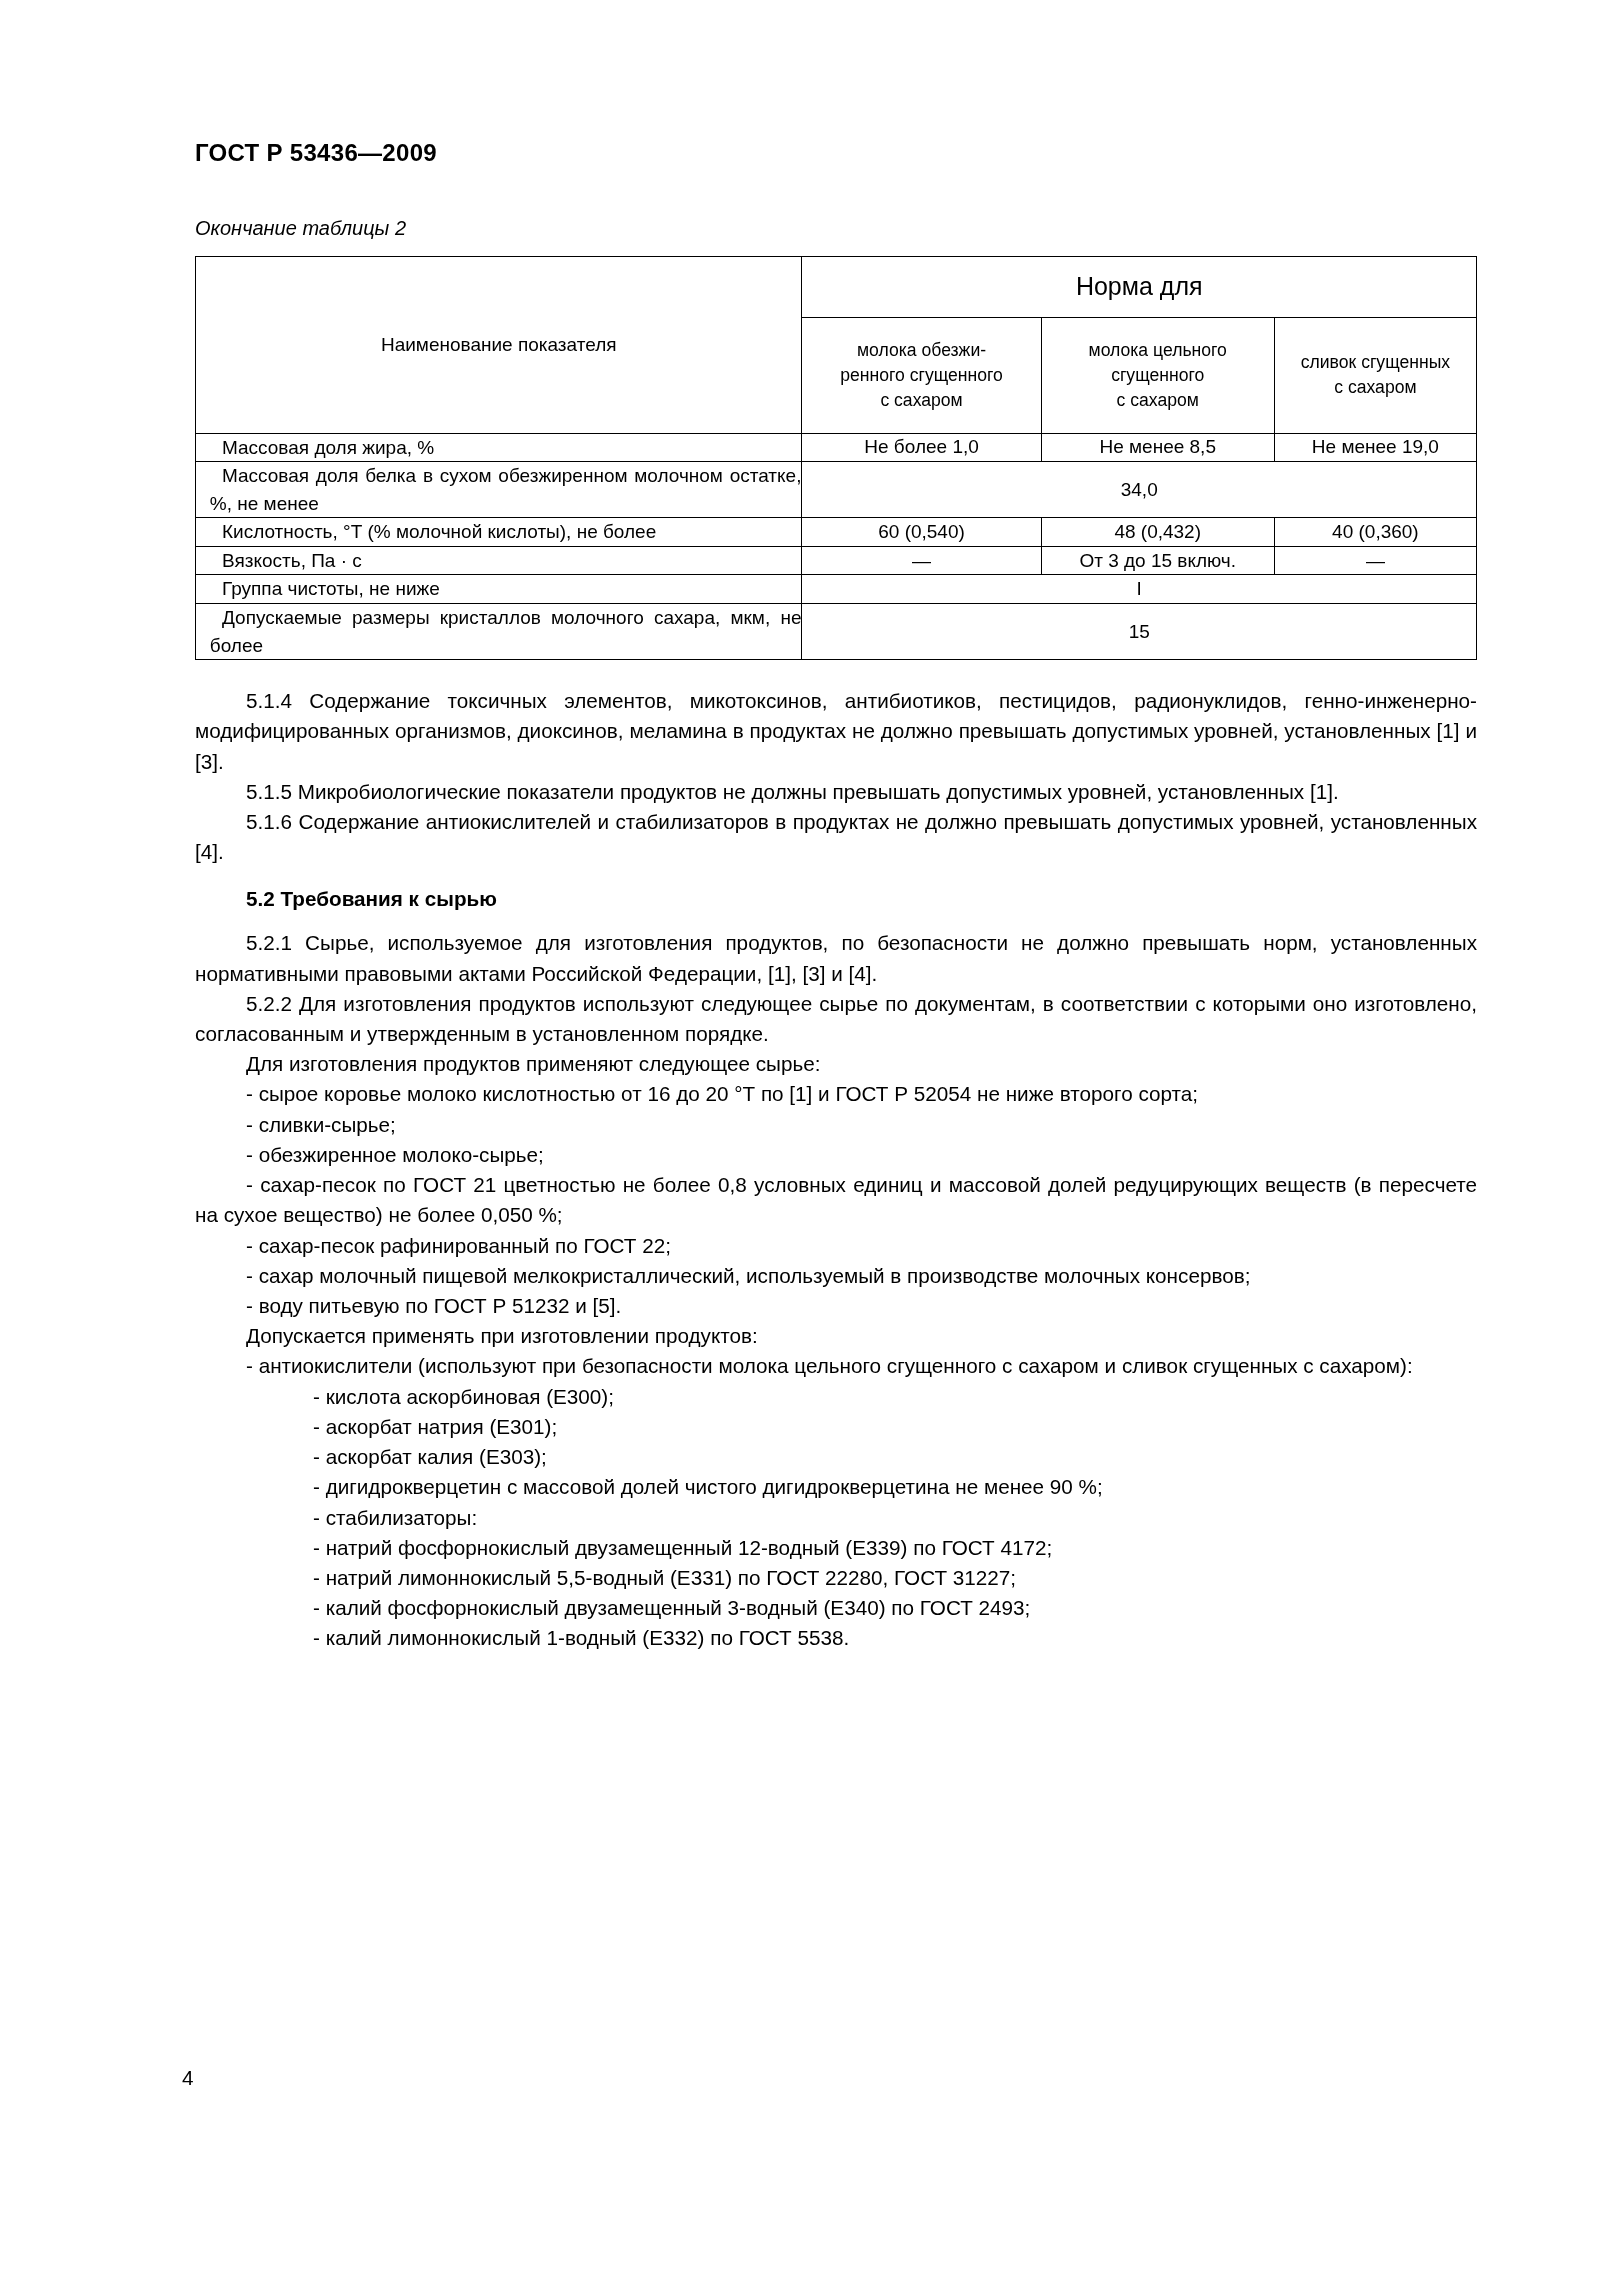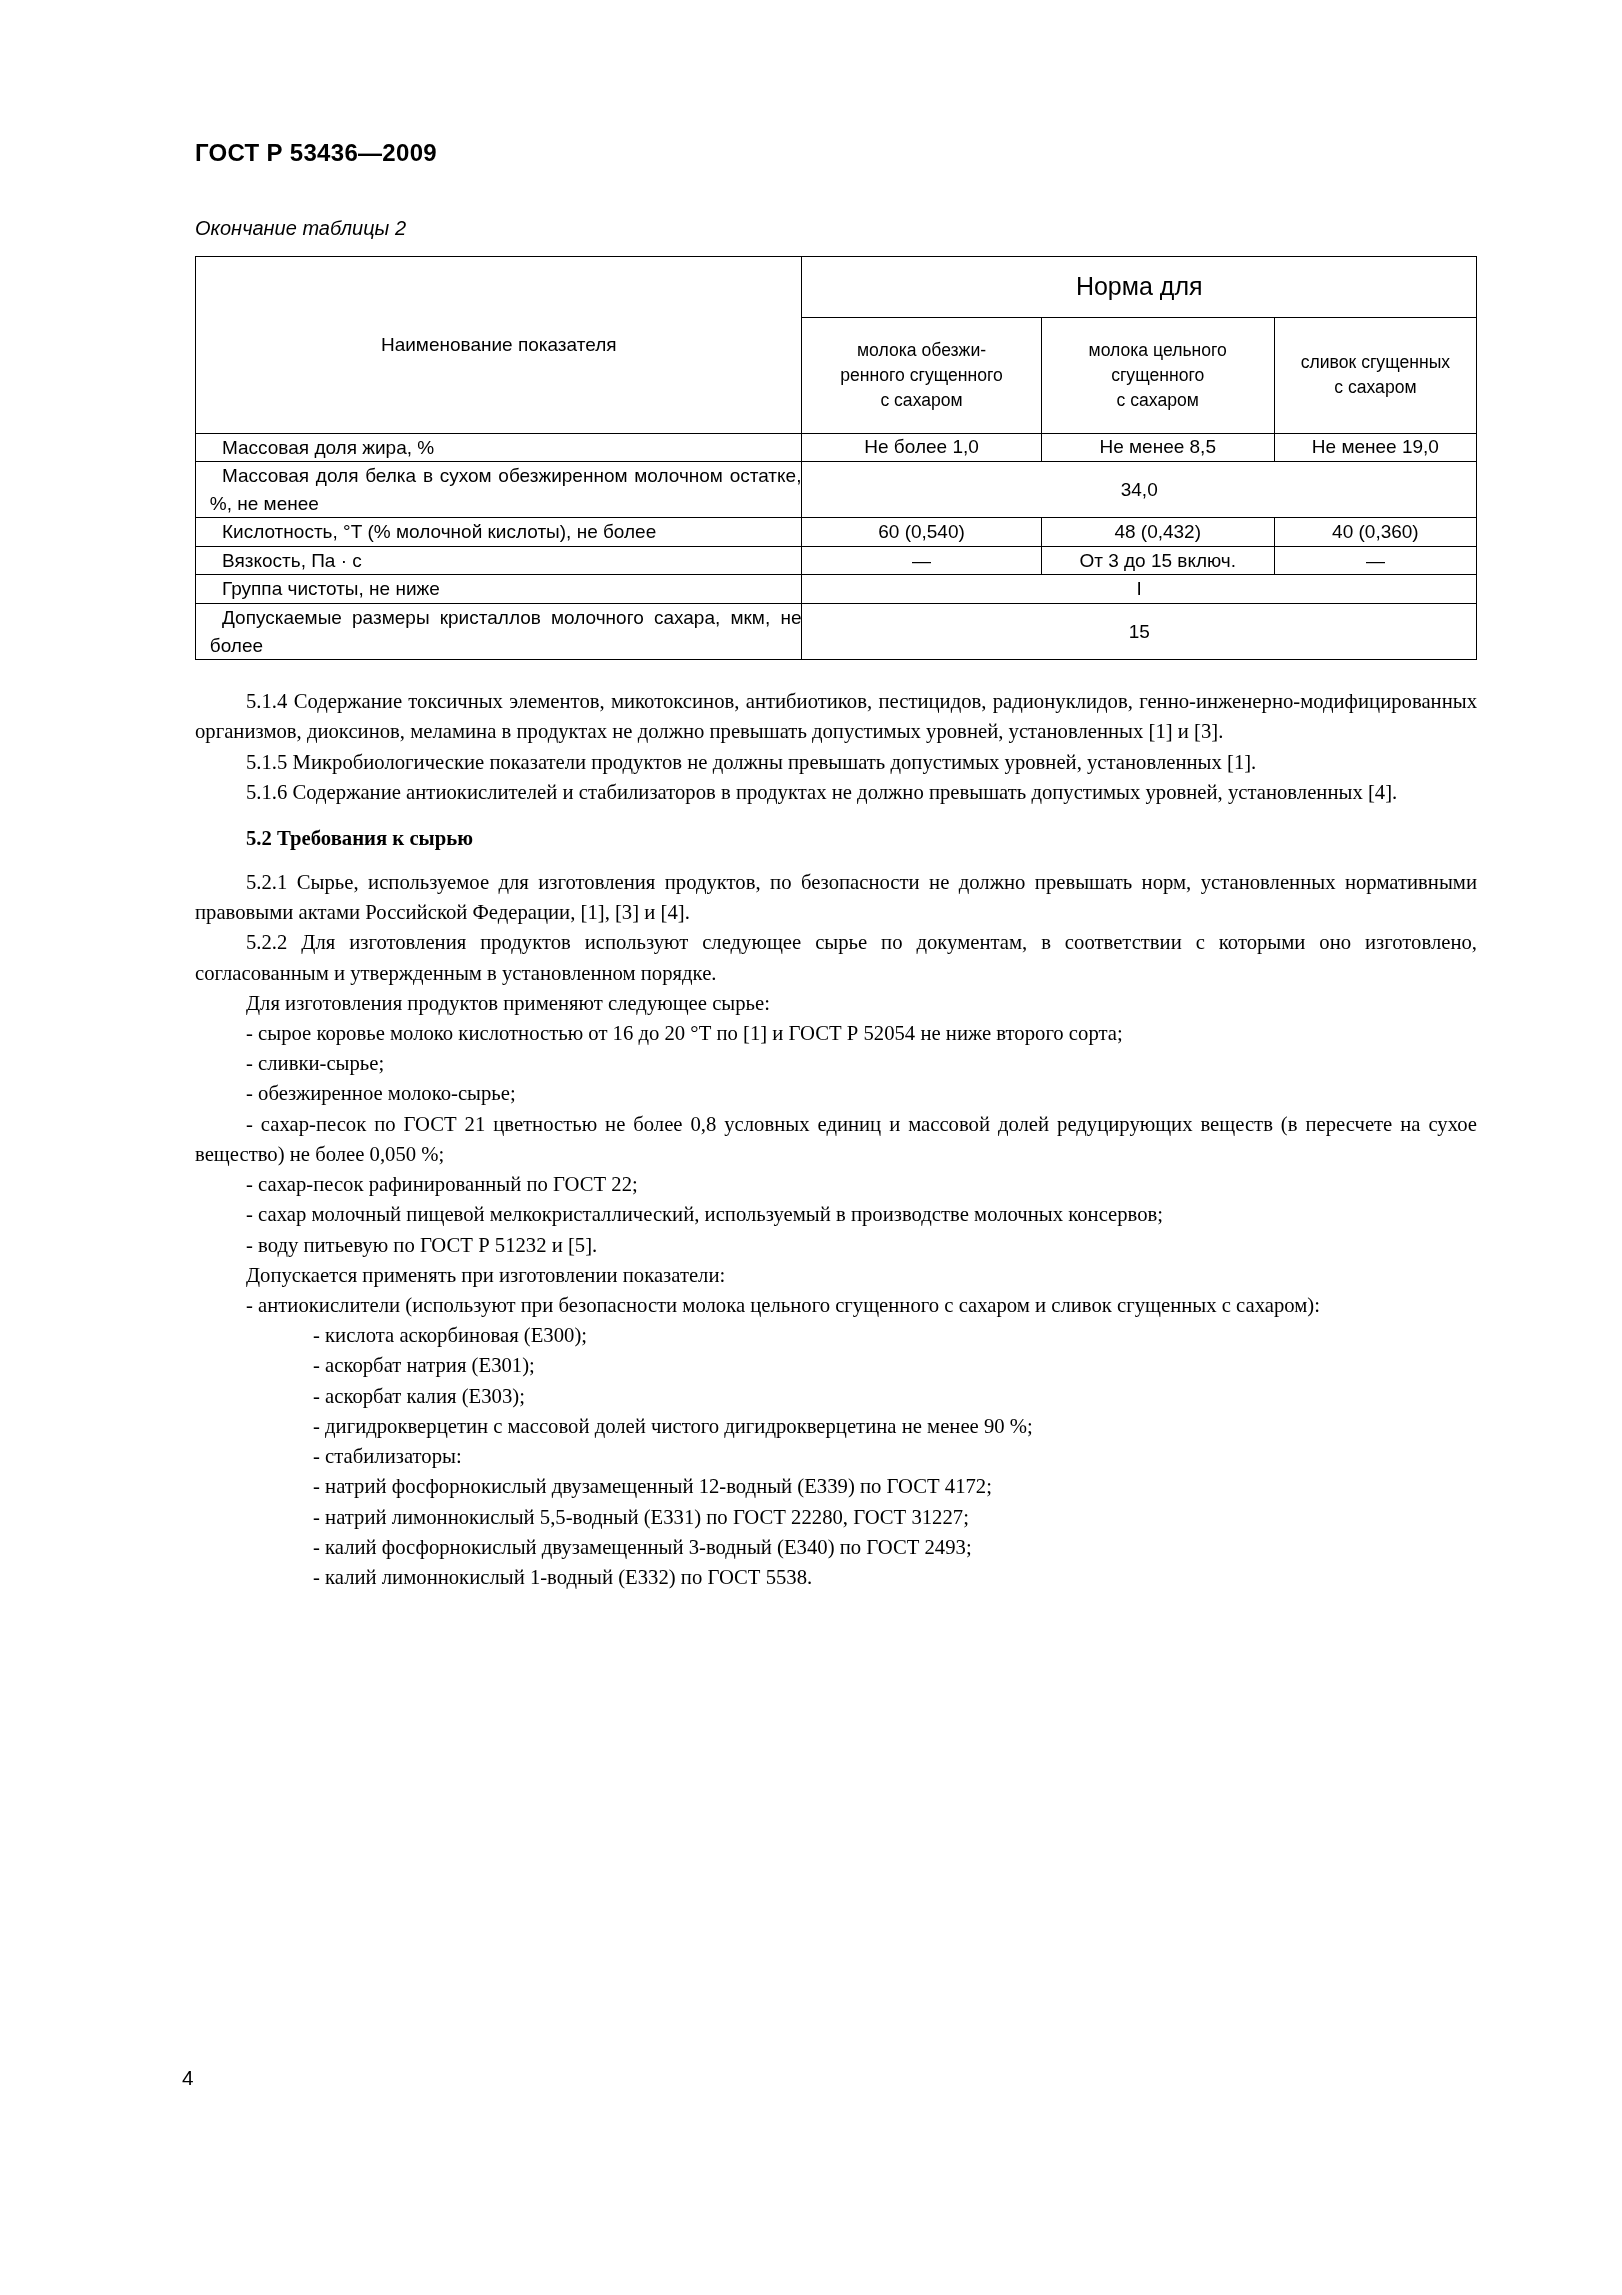--- a/index.html
+++ b/index.html
@@ -100,21 +100,21 @@
 
   
   .para {
     font-size: 20.7px;
     line-height: 1.46;
     margin: 0;
     text-align: justify;
     text-indent: 51px;
     hyphens: manual;
   }
-  .body-block { margin-top: 26px; font-family: Liberation Serif, serif; }
+  .body-block { margin-top: 26px; }
   .sec-head {
     font-size: 20.7px;
     font-weight: bold;
     margin: 20px 0 17px 0;
     text-indent: 51px;
   }
   .li {
     font-size: 20.7px;
     line-height: 1.46;
     margin: 0;
@@ -222,21 +222,21 @@
       <p class="para">Для изготовления продуктов применяют следующее сырье:</p>
 
       <p class="li">-  сырое коровье молоко кислотностью от 16  до 20 °Т по [1] и ГОСТ Р 52054 не ниже второго сорта;</p>
       <p class="li">- сливки-сырье;</p>
       <p class="li">- обезжиренное молоко-сырье;</p>
       <p class="li">- сахар-песок по ГОСТ 21 цветностью не более 0,8 условных единиц и массовой долей редуцирующих веществ (в пересчете на сухое вещество) не более 0,050 %;</p>
       <p class="li">- сахар-песок рафинированный по ГОСТ 22;</p>
       <p class="li">- сахар молочный пищевой мелкокристаллический, используемый в производстве молочных консервов;</p>
       <p class="li">- воду питьевую по ГОСТ Р 51232 и [5].</p>
 
-      <p class="para">Допускается применять при изготовлении показатели:</p>
+      <p class="para">Допускается применять при изготовлении продуктов:</p>
       <p class="li">- антиокислители (используют при безопасности молока цельного сгущенного с сахаром и сливок сгущенных с сахаром):</p>
 
       <p class="li-2">- кислота аскорбиновая (Е300);</p>
       <p class="li-2">- аскорбат натрия (Е301);</p>
       <p class="li-2">- аскорбат калия (Е303);</p>
       <p class="li-2">- дигидрокверцетин с массовой долей чистого дигидрокверцетина не менее 90 %;</p>
       <p class="li-2">- стабилизаторы:</p>
       <p class="li-2">- натрий фосфорнокислый двузамещенный 12-водный (Е339) по ГОСТ 4172;</p>
       <p class="li-2">- натрий лимоннокислый 5,5-водный (Е331) по ГОСТ 22280, ГОСТ 31227;</p>
       <p class="li-2">- калий фосфорнокислый двузамещенный 3-водный (Е340) по ГОСТ 2493;</p>

